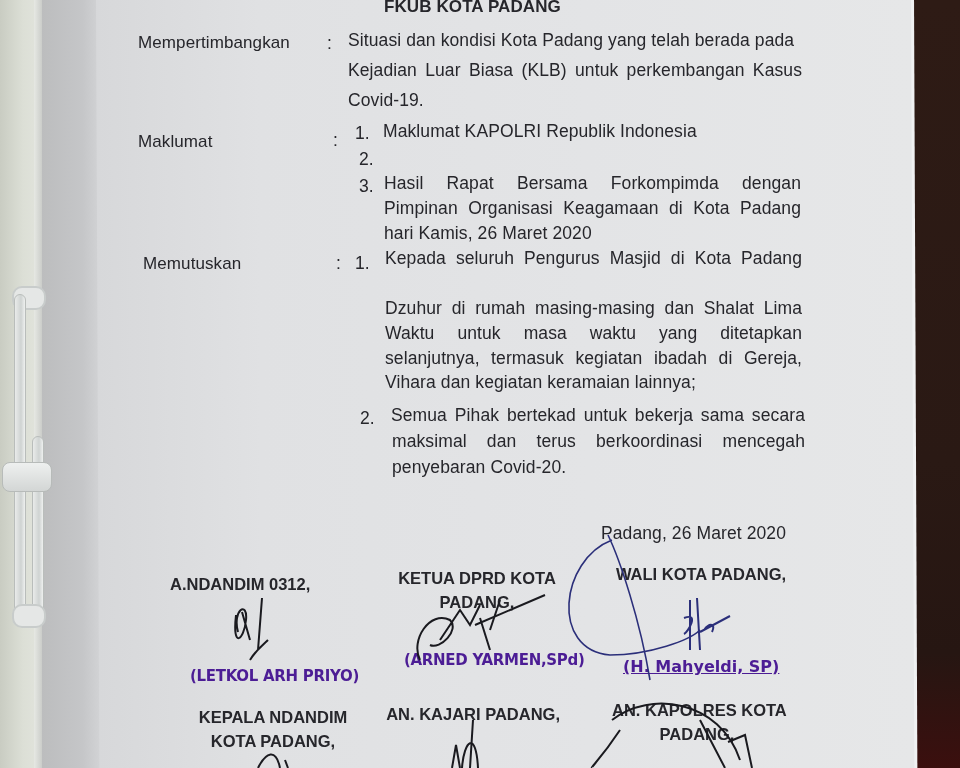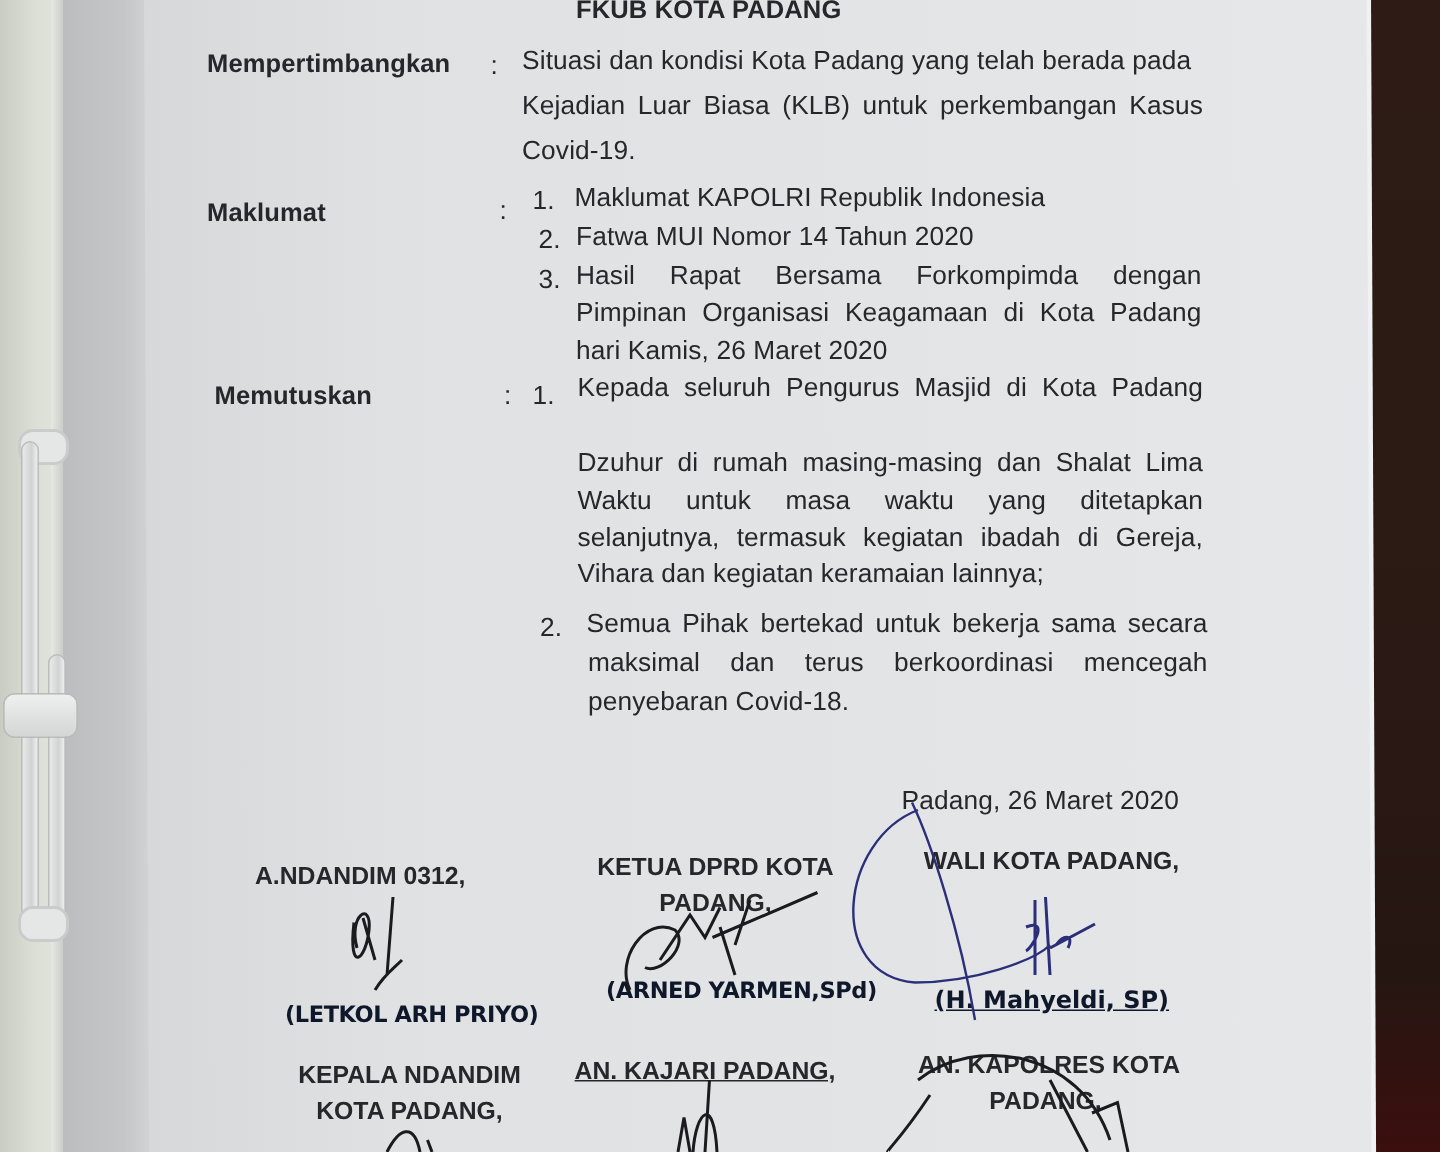--- a/index.html
+++ b/index.html
@@ -53,24 +53,24 @@
     }
     .clip .cap {
       position: absolute; left: 10px; width: 34px; height: 24px; border-radius: 10px;
       border: 2px solid #c8cccb; background: #e5e7e6;
     }
 
     
     .doc { position: absolute; left: 0; top: 0; width: 960px; height: 596px; }
     .txt { position: absolute; white-space: nowrap; font-size: 17.5px; line-height: 26px; color: #26262b; letter-spacing: 0.1px; }
     .bold { font-weight: bold; }
-    .label { font-weight: bold; font-size: 17px; }
+    .label { font-weight: normal; font-size: 17px; }
     .just { display: flex; justify-content: space-between; }
     .sig-block { position: absolute; text-align: center; font-weight: bold; font-size: 16.5px; line-height: 24px; white-space: nowrap; color: #26262b; }
-    .sig-name { position: absolute; font-size: 15px; white-space: nowrap; color: #0f172a; font-family: "DejaVu Sans", sans-serif; font-weight: bold; letter-spacing: -0.3px; }
+    .sig-name { position: absolute; font-size: 15px; white-space: nowrap; color: #4c1d95; font-family: "DejaVu Sans", sans-serif; font-weight: bold; letter-spacing: -0.3px; }
     .sig-svg { position: absolute; overflow: visible; pointer-events: none; }
   </style>
 </head>
 <body>
 
 <div class="binder-strip"></div>
 <div class="binder-edge"></div>
 <div class="cover-shadow"></div>
 <div class="desk"></div>
 <div class="paper"></div>
@@ -93,39 +93,38 @@
       <span>Situasi dan kondisi Kota Padang yang telah berada pada</span>
     </div>
   <div class="txt" style="left:348px; top:57px; width:454px; text-align:justify; text-align-last:justify;">Kejadian Luar Biasa (KLB) untuk perkembangan Kasus</div>
   <div class="txt" style="left:348px; top:87px;">Covid-19.</div>
 
   <div class="txt label" style="left:138px; top:129px;">Maklumat</div>
   <div class="txt" style="left:333px; top:127px;">:</div>
   <div class="txt" style="left:355px; top:120px;">1.</div>
   <div class="txt" style="left:383px; top:118px;">Maklumat KAPOLRI Republik Indonesia</div>
   <div class="txt" style="left:359px; top:146px;">2.</div>
-  <div class="txt" style="left:384px; top:144px;">Fatwa MUI Nomor 14 Tahun 2020</div>
   <div class="txt" style="left:359px; top:173px;">3.</div>
   <div class="txt" style="left:384px; top:170px; width:417px; text-align:justify; text-align-last:justify;">Hasil Rapat Bersama Forkompimda dengan</div>
   <div class="txt" style="left:384px; top:195px; width:417px; text-align:justify; text-align-last:justify;">Pimpinan Organisasi Keagamaan di Kota Padang</div>
   <div class="txt" style="left:384px; top:220px;">hari Kamis, 26 Maret 2020</div>
 
   <div class="txt label" style="left:143px; top:251px;">Memutuskan</div>
   <div class="txt" style="left:336px; top:250px;">:</div>
   <div class="txt" style="left:355px; top:250px;">1.</div>
   <div class="txt" style="left:385px; top:245px; width:417px; text-align:justify; text-align-last:justify;">Kepada seluruh Pengurus Masjid di Kota Padang</div>
   <div class="txt" style="left:385px; top:295px; width:417px; text-align:justify; text-align-last:justify;">Dzuhur di rumah masing-masing dan Shalat Lima</div>
   <div class="txt" style="left:385px; top:320px; width:417px; text-align:justify; text-align-last:justify;">Waktu untuk masa waktu yang ditetapkan</div>
   <div class="txt" style="left:385px; top:345px; width:417px; text-align:justify; text-align-last:justify;">selanjutnya, termasuk kegiatan ibadah di Gereja,</div>
   <div class="txt" style="left:385px; top:369px;">Vihara dan kegiatan keramaian lainnya;</div>
 
   <div class="txt" style="left:360px; top:405px;">2.</div>
   <div class="txt" style="left:391px; top:402px; width:414px; text-align:justify; text-align-last:justify;">Semua Pihak bertekad untuk bekerja sama secara</div>
   <div class="txt" style="left:392px; top:428px; width:413px; text-align:justify; text-align-last:justify;">maksimal dan terus berkoordinasi mencegah</div>
-  <div class="txt" style="left:392px; top:454px;">penyebaran Covid-18.</div>
+  <div class="txt" style="left:392px; top:454px;">penyebaran Covid-20.</div>
 
   <div class="txt" style="left:601px; top:520px;">Padang, 26 Maret 2020</div>
 
   <div class="sig-block" style="left:170px; top:572px; width:170px; text-align:left;">
     <div>A.NDANDIM 0312,</div>
   </div>
   <div class="sig-block" style="left:397px; top:566px; width:160px;">
     <div>KETUA DPRD KOTA</div>
     <div>PADANG,</div>
   </div>
@@ -134,21 +133,21 @@
   </div>
 
   <div class="sig-name" style="left:190px; top:667px;">(LETKOL ARH PRIYO)</div>
   <div class="sig-name" style="left:404px; top:651px;">(ARNED YARMEN,SPd)</div>
   <div class="sig-name" style="left:623px; top:657px; font-size:16px; letter-spacing:0;text-decoration:underline;">(H. Mahyeldi, SP)</div>
 
   <div class="sig-block" style="left:188px; top:705px; width:170px;">
     <div>KEPALA NDANDIM</div>
     <div>KOTA PADANG,</div>
   </div>
-  <div class="sig-block" style="left:380px; top:702px; width:180px; text-align:center;text-decoration:underline;">
+  <div class="sig-block" style="left:380px; top:702px; width:180px; text-align:right;">
     <div>AN. KAJARI PADANG,</div>
   </div>
   <div class="sig-block" style="left:612px; top:698px; width:170px;">
     <div>AN. KAPOLRES KOTA</div>
     <div>PADANG,</div>
   </div>
 
   <svg class="sig-svg" style="left:0; top:0;" width="960" height="768">
 
     <path d="M238 632 C232 610, 248 600, 246 620 C244 640, 232 650, 236 615 M242 612 L250 640 M262 598 L258 650 M250 660 C256 650, 262 646, 268 640" stroke="#1a1a1f" stroke-width="2" fill="none"></path>

